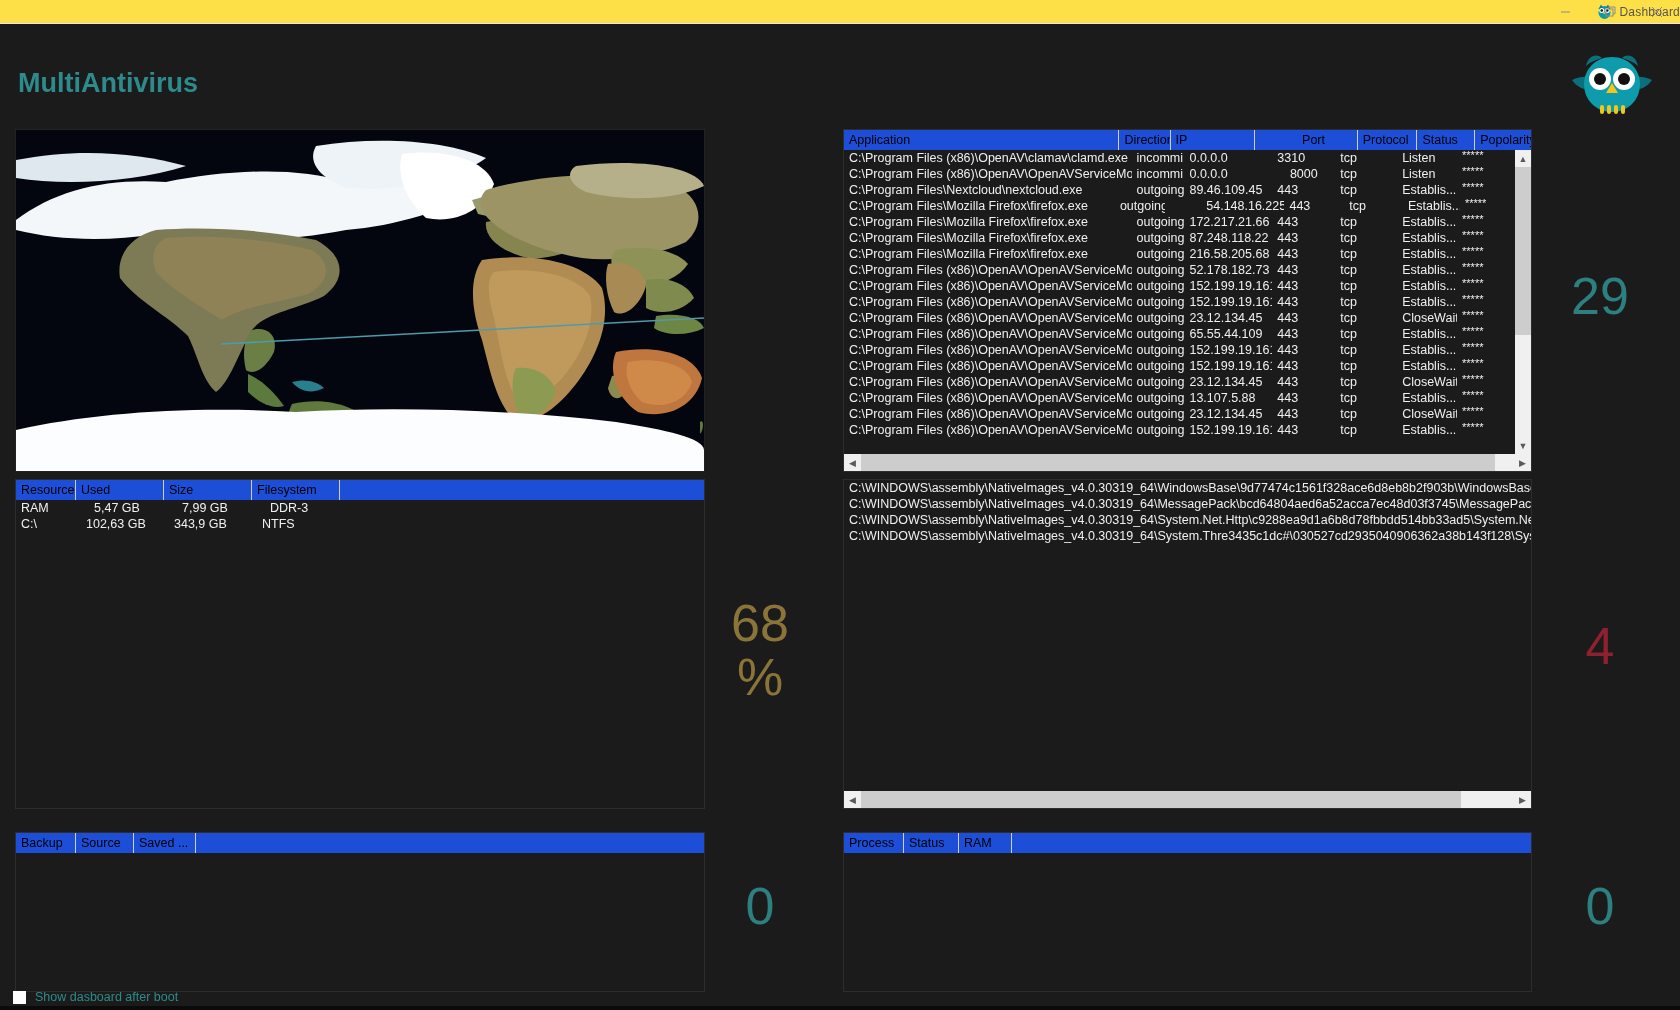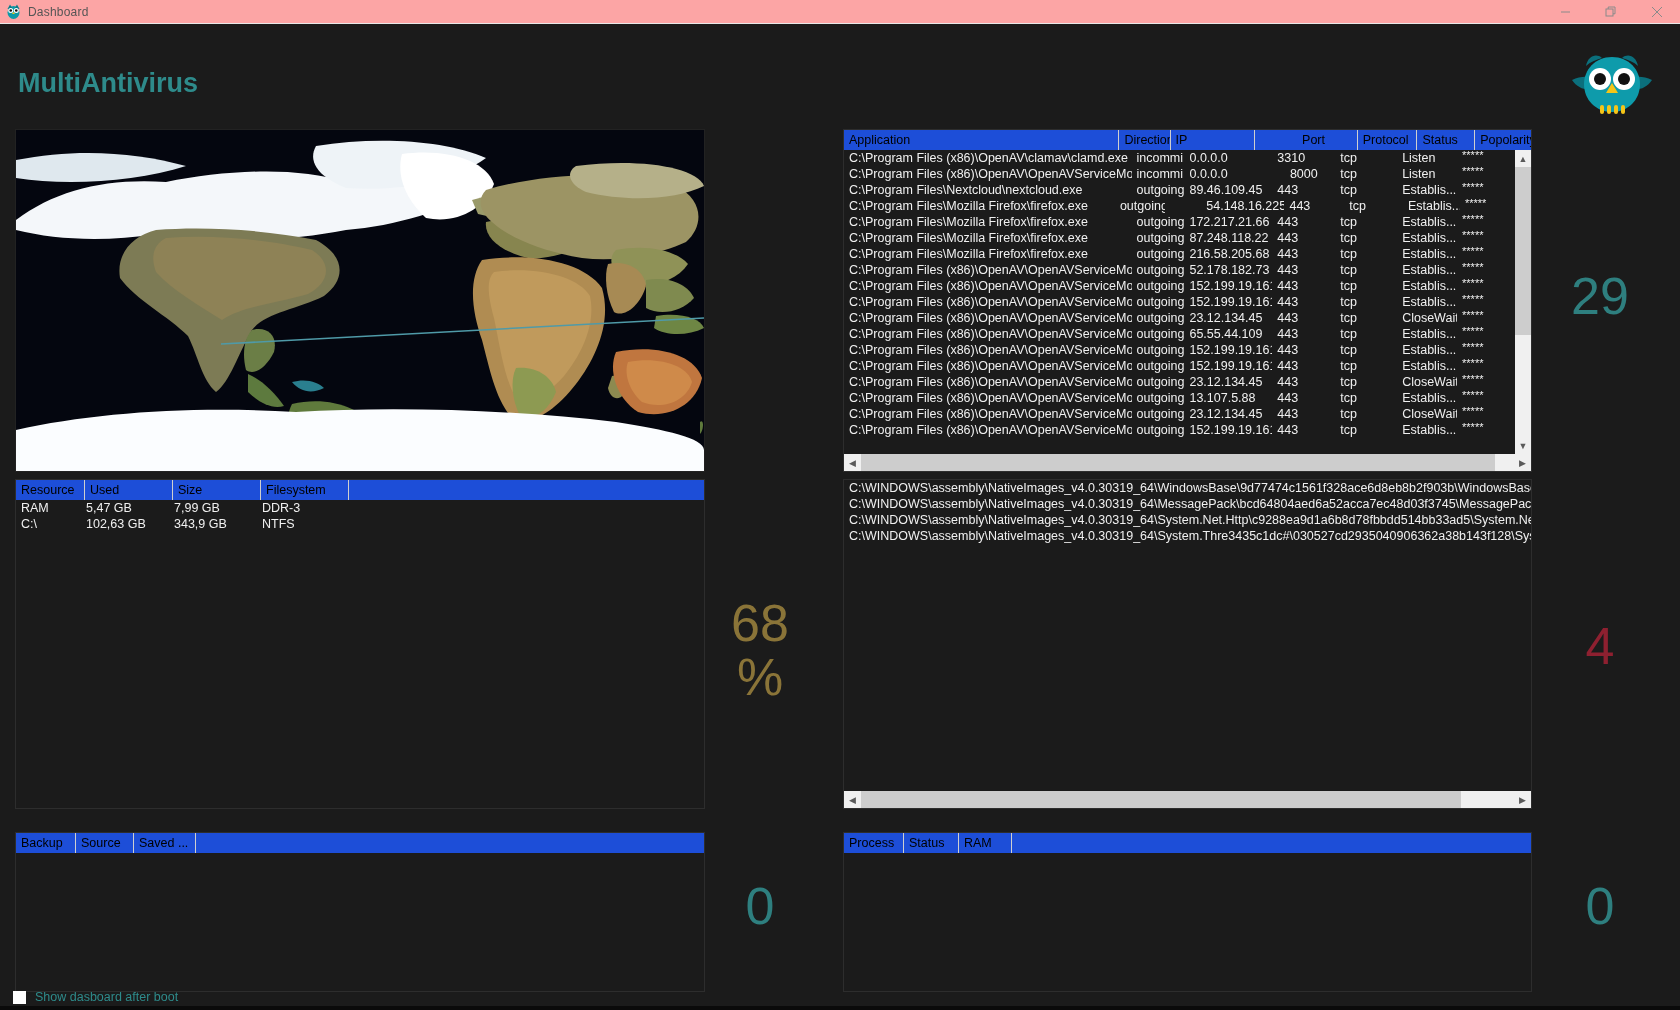--- a/index.html
+++ b/index.html
@@ -5,22 +5,22 @@
   html,body{margin:0;padding:0;}
   body{
     width:1680px;height:1010px;
     background:#1b1b1b;
     font-family:"Liberation Sans", sans-serif;
     overflow:hidden;
     -webkit-font-smoothing:antialiased;
   }
   
   .titlebar{
-    height:23px;background:#fca5a5;display:flex;align-items:center;
-    border-bottom:1px solid #e8e8e8;position:relative;
+    height:23px;background:#fde047;display:flex;align-items:center;
+    border-bottom:1px solid #e8e8e8;position:relative;justify-content:flex-end;
   }
   .titlebar .app-ico{width:17px;height:17px;margin-left:5px;margin-right:6px;flex:none;}
   .titlebar .ttl{font-size:12px;color:#555;letter-spacing:.2px;}
   .winbtns{position:absolute;right:0;top:0;height:23px;display:flex;}
   .winbtn{width:46px;height:23px;display:flex;align-items:center;justify-content:center;}
   .winbtn svg{display:block;}
 
   
   .app{position:relative;width:1680px;height:987px;background:#1b1b1b;}
   .brand{
@@ -187,30 +187,30 @@
 
       <path d="M0 300 C80 282 180 276 280 282 C380 276 500 280 600 292 C650 300 688 308 688 320 L688 341 L0 341 Z" fill="#fbfdff"></path>
 
       <line x1="205" y1="214" x2="688" y2="188" stroke="#4f9aa8" stroke-width="1.6"></line>
     </svg>
   </div>
 
   <div class="panel" style="left:15px;top:455px;width:690px;height:330px;">
     <div class="grid-tbl">
       <div class="ghead">
-        <div class="gh" style="width:69px;">Resource</div>
+        <div class="gh" style="width:60px;">Resource</div>
         <div class="gh" style="width:88px;">Used</div>
         <div class="gh" style="width:88px;">Size</div>
         <div class="gh" style="width:88px;">Filesystem</div>
         <div class="gh" style="flex:1;"></div>
       </div>
       <div class="gbody" id="resources-body">
           <div class="grow">
             <div class="gc" style="width: 65px;">RAM</div>
-            <div class="gc" style="width: 88px;">5,47 GB</div>
+            <div class="gc" style="width: 88px; margin-left: 8px;">5,47 GB</div>
             <div class="gc" style="width: 88px;">7,99 GB</div>
             <div class="gc" style="width: 88px;">DDR-3</div>
           </div>
           <div class="grow">
             <div class="gc" style="width: 65px;">C:\</div>
             <div class="gc" style="width: 88px;">102,63 GB</div>
             <div class="gc" style="width: 88px;">343,9 GB</div>
             <div class="gc" style="width: 88px;">NTFS</div>
           </div>
         </div>

